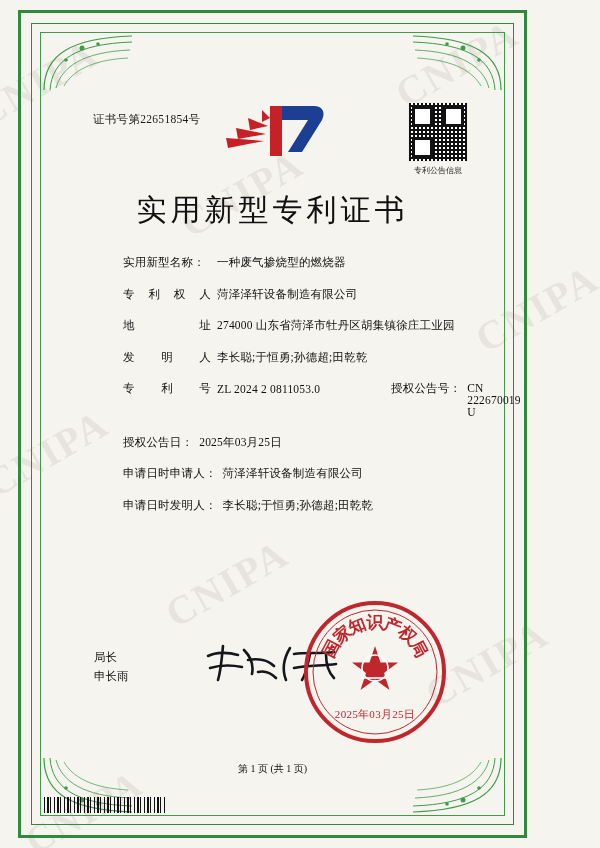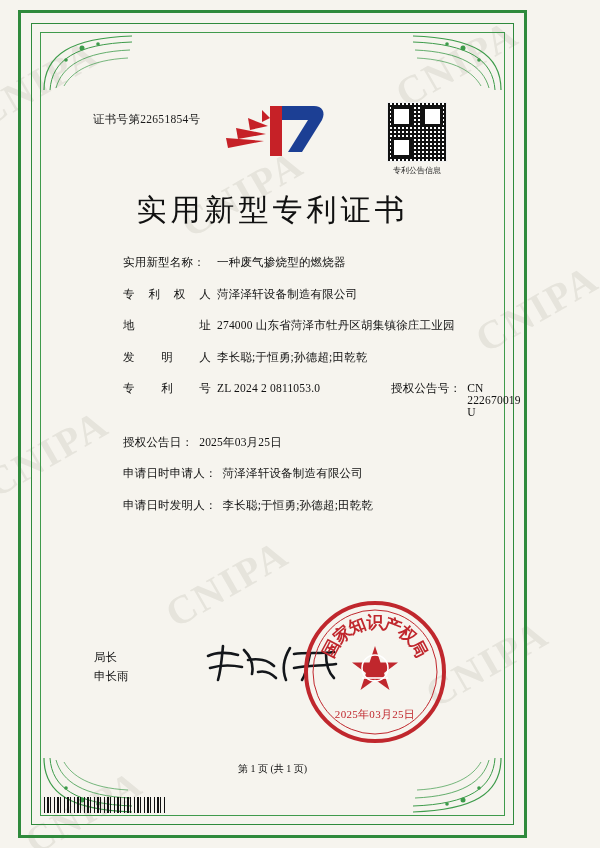--- a/index.html
+++ b/index.html
@@ -115,21 +115,21 @@
     left: 50%;
     top: 50px;
     transform: translateX(-50%);
     width: 110px;
     height: 62px;
   }
   .logo svg { display:block; width:100%; height:100%; }
 
   .qr-wrap {
     position: absolute;
-    right: 37px;
+    right: 16px;
     top: 52px;
     width: 66px;
     text-align: center;
   }
   .qr {
     width: 58px;
     height: 58px;
     margin: 0 auto;
     background-color: #fff;
     border: 1px solid #eee;
@@ -188,21 +188,21 @@
   .row {
     display: flex;
     align-items: baseline;
     margin-bottom: 16.5px;
     margin-left: 29px;
   }
   .cell {
     display: flex;
     align-items: baseline;
   }
-  .cell.left  { width: 268px; flex: 0 0 268px; }
+  .cell.left  { width: 268px; flex: 0 0 268px; align-items: center; }
   .lab {
     white-space: nowrap;
     letter-spacing: .2px;
   }
   .lab.spaced {
     display: inline-block;
     width: 88px;
     text-align: justify;
     text-align-last: justify;
   }

